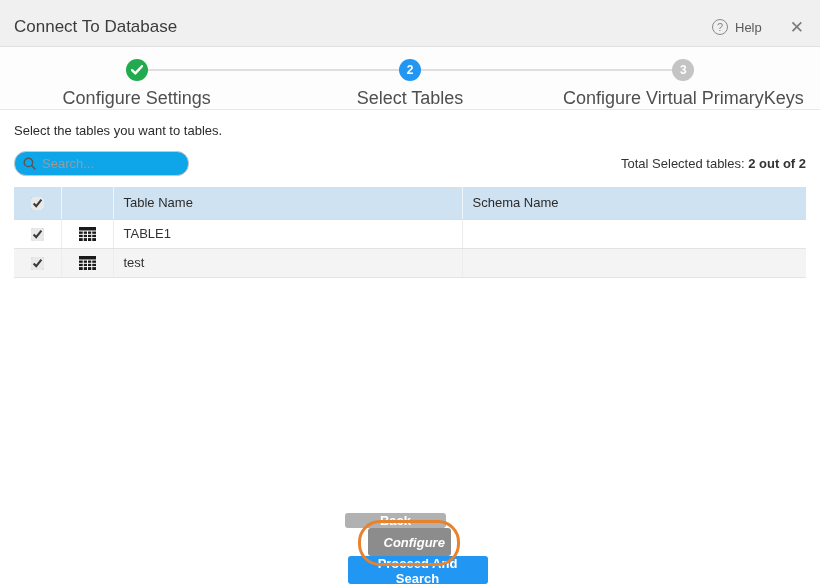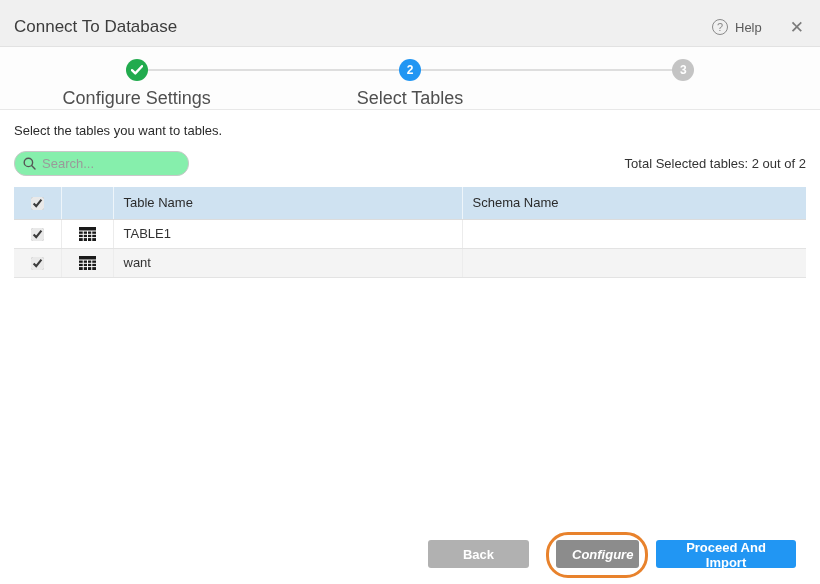--- a/index.html
+++ b/index.html
@@ -108,39 +108,39 @@
     margin-top: 13px;
     display: flex;
     align-items: center;
     justify-content: space-between;
   }
   .search-box {
     width: 175px;
     height: 25px;
     border: 1px solid #c8c8c8;
     border-radius: 12px;
-    background: #86efac;
+    background: #0ea5e9;
     display: flex;
     align-items: center;
     padding: 0 8px;
     gap: 6px;
   }
   .search-icon { flex: 0 0 auto; display: block; }
   .search-box input {
     border: none;
     outline: none;
     font-family: "Liberation Sans", sans-serif;
     font-size: 13px;
     color: #444;
     width: 100%;
     background: transparent;
   }
   .search-box input::placeholder { color: #9a9a9a; }
   .total-text { font-size: 13px; color: #333; }
-  .total-text b { font-weight: normal; }
+  .total-text b { font-weight: bold; }
 
   
   .table-wrap { margin-top: 11px; }
   table.data-table {
     width: 792px;
     border-collapse: collapse;
     table-layout: fixed;
     font-size: 13px;
   }
   .data-table col.c-check { width: 47px; }
@@ -178,21 +178,22 @@
   .table-icon { display: block; margin: 0 auto; }
 
   
   .footer {
     position: absolute;
     bottom: 0; left: 0; right: 0;
     height: 60px;
     display: flex;
     align-items: center;
     justify-content: flex-end;
-    padding-right: 24px;
+    padding-right: 2px;
+    flex-direction: column;
   }
   .btn {
     height: 28px;
     border: none;
     border-radius: 3px;
     color: #fff;
     font-family: "Liberation Sans", sans-serif;
     font-size: 13px;
     font-weight: bold;
     cursor: pointer;
@@ -234,20 +235,21 @@
         </svg>
       </div>
       <div class="step-label">Configure Settings</div>
     </div>
     <div class="step step-active">
       <div class="step-circle">2</div>
       <div class="step-label">Select Tables</div>
     </div>
     <div class="step step-pending">
       <div class="step-circle">3</div>
+      <div class="step-label">Configure Virtual PrimaryKeys</div>
     </div>
   </div>
 </div>
 
 <div class="content">
   <div class="instruction">Select the tables you want to tables.</div>
 
   <div class="toolbar-row">
     <div class="search-box">
       <svg class="search-icon" width="13" height="13" viewBox="0 0 13 13">
@@ -310,28 +312,28 @@
               <g stroke="#fff" stroke-width="1">
                 <line x1="0" y1="4" x2="17" y2="4"></line>
                 <line x1="0" y1="7.3" x2="17" y2="7.3"></line>
                 <line x1="0" y1="10.6" x2="17" y2="10.6"></line>
                 <line x1="4.25" y1="4" x2="4.25" y2="14"></line>
                 <line x1="8.5" y1="4" x2="8.5" y2="14"></line>
                 <line x1="12.75" y1="4" x2="12.75" y2="14"></line>
               </g>
             </svg>
           </td>
-          <td>want</td>
+          <td>test</td>
           <td></td>
         </tr>
       </tbody>
     </table>
   </div>
 </div>
 
 <div class="footer">
   <button class="btn btn-back">Back</button>
   <div class="configure-wrap">
     <button class="btn btn-configure">Configure</button>
     <div class="annotation-ring"></div>
   </div>
-  <button class="btn btn-proceed">Proceed And Import</button>
+  <button class="btn btn-proceed">Proceed And Search</button>
 </div>
 
 </body></html>

